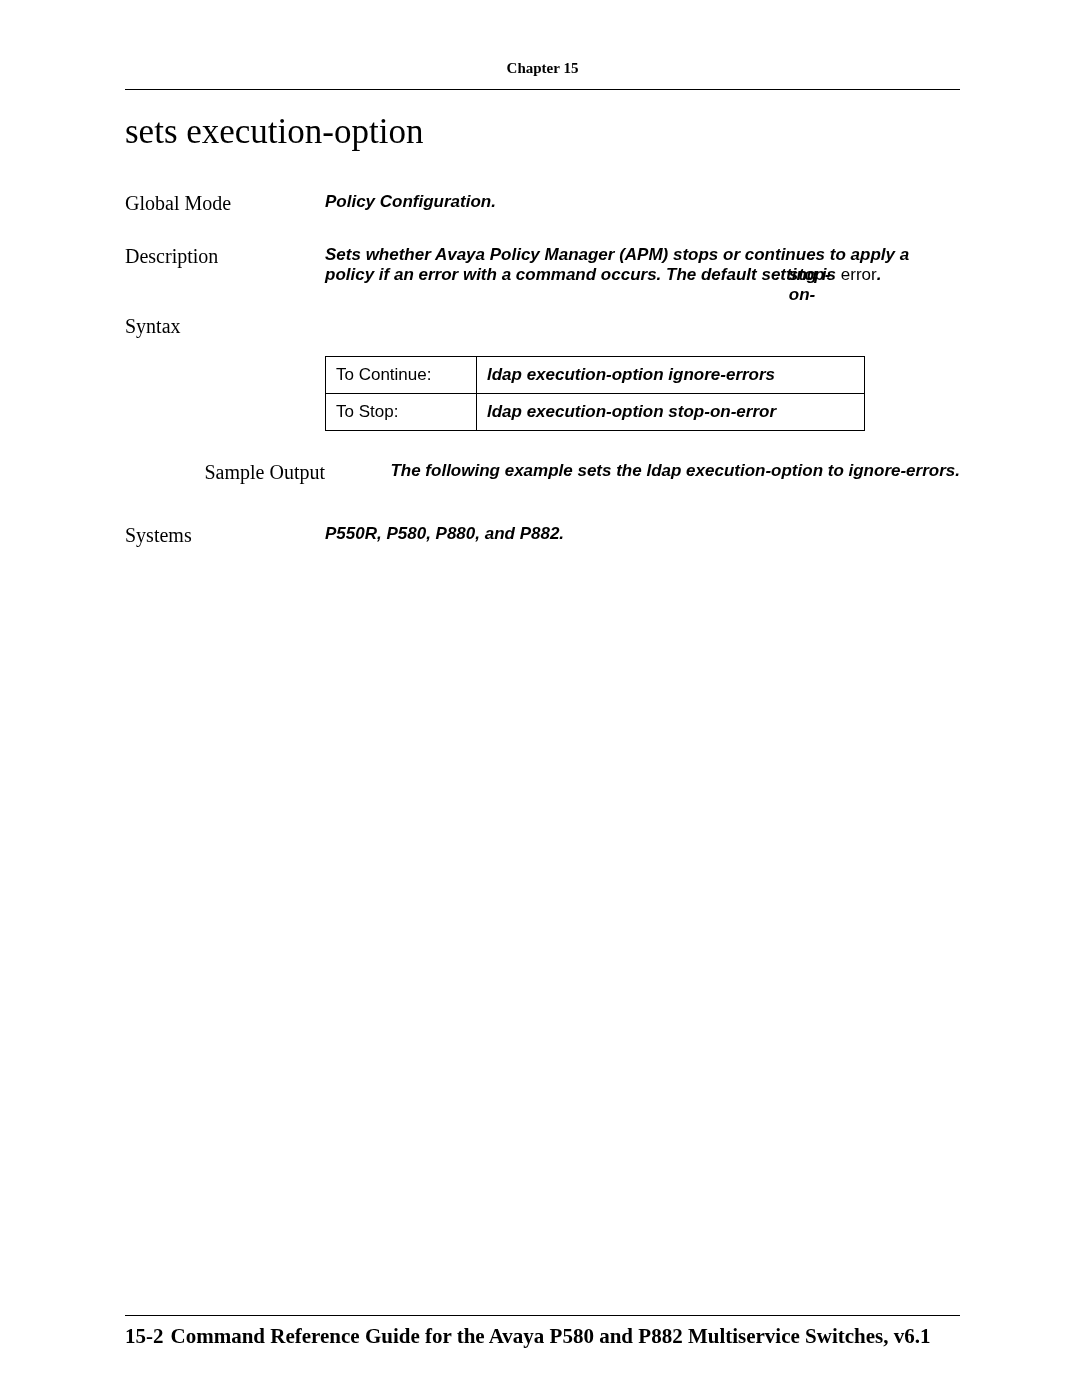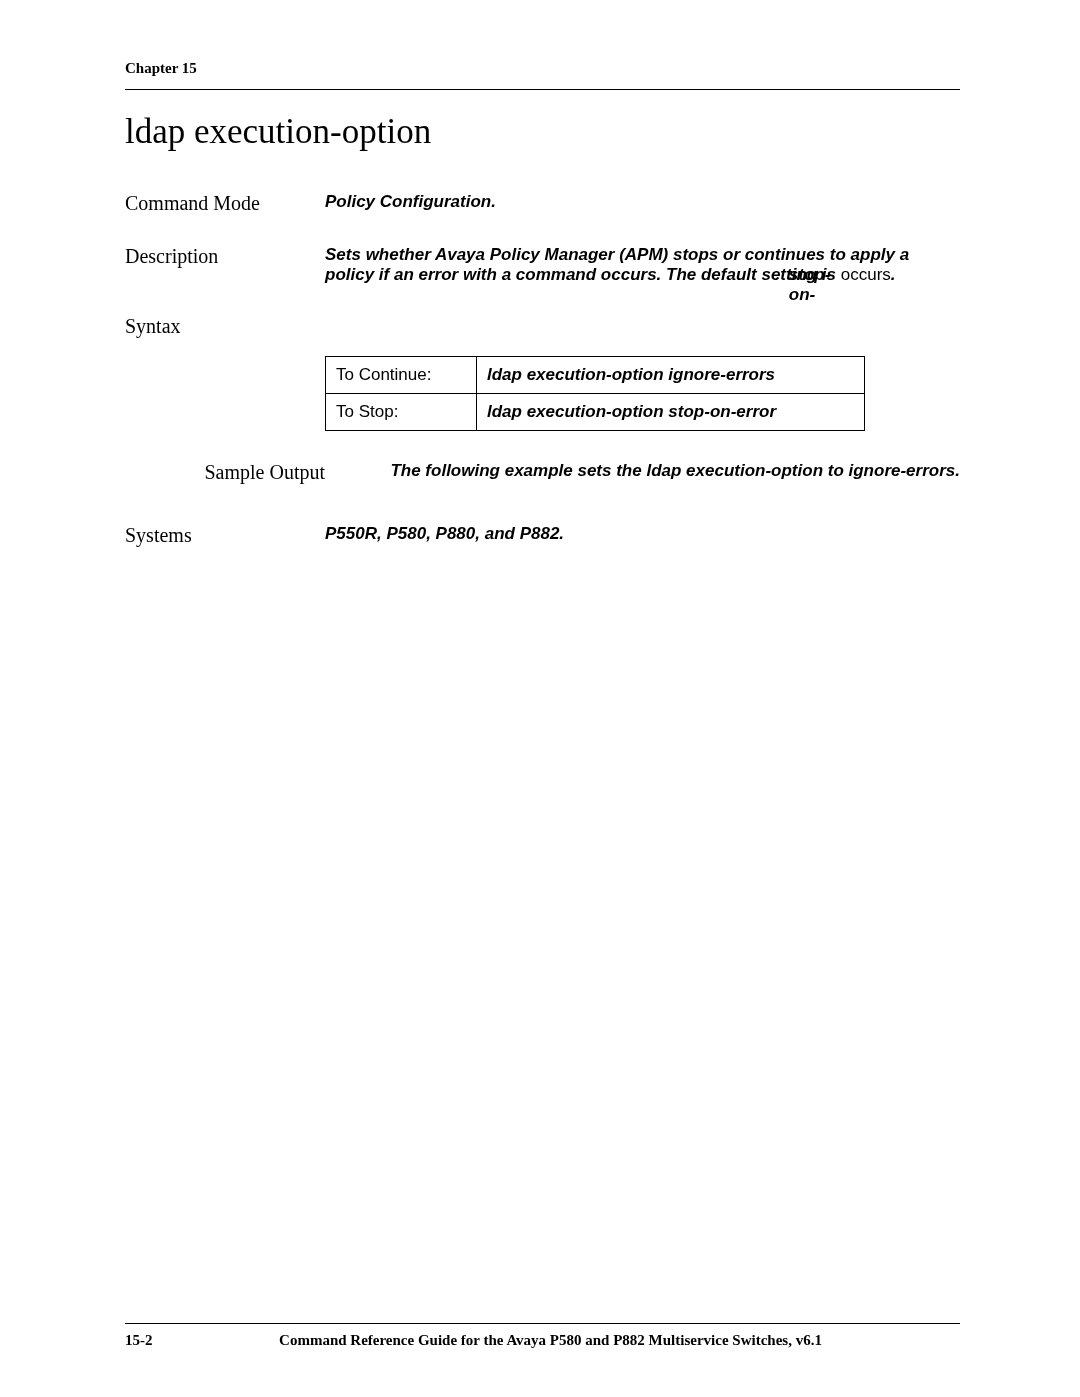--- a/index.html
+++ b/index.html
@@ -14,20 +14,21 @@
     height: 1397px;
     position: relative;
     box-sizing: border-box;
     padding: 60px 120px 50px 125px;
   }
   .chapter-header {
     font-family: "Times New Roman", Times, serif;
     font-weight: bold;
     font-size: 15px;
     margin-bottom: 12px;
+    text-align: center;
   }
   .top-rule {
     border: none;
     border-top: 1.5px solid #000;
     margin: 0 0 22px 0;
   }
   .page-title {
     font-family: "Times New Roman", Times, serif;
     font-weight: normal;
     font-size: 35px;
@@ -97,49 +98,49 @@
   }
   .footer-rule {
     border: none;
     border-top: 1.5px solid #000;
     margin: 0 0 8px 0;
   }
   .footer-line {
     display: flex;
     justify-content: space-between;
     font-family: "Times New Roman", Times, serif;
-    font-size: 15px;
+    font-size: 21px;
     font-weight: bold;
   }
   .footer-center {
     position: absolute;
     left: 16px;
     right: 0;
     text-align: center;
   }
 </style>
 </head>
 <body>
 
 <div class="page">
 
   <div class="chapter-header">Chapter 15</div>
   <hr class="top-rule">
 
-  <h1 class="page-title">ldap execution-option</h1>
+  <h1 class="page-title">sets execution-option</h1>
 
   <div class="row">
-    <div class="label-col">Command Mode</div>
+    <div class="label-col">Global Mode</div>
     <div class="value-col bold-italic">Policy Configuration.</div>
   </div>
 
   <div class="row">
     <div class="label-col">Description</div>
     <div class="value-col">
-      <span class="bold-italic">Sets whether Avaya Policy Manager (APM) stops or continues to apply a policy if an error with a command occurs. The default setting is </span><span style="position:relative;"><span class="bold-italic" style="position:absolute; left:-52px;">stop-on-</span></span><span class="desc-plain">occurs</span><span class="bold-italic">.</span>
+      <span class="bold-italic">Sets whether Avaya Policy Manager (APM) stops or continues to apply a policy if an error with a command occurs. The default setting is </span><span style="position:relative;"><span class="bold-italic" style="position:absolute; left:-52px;">stop-on-</span></span><span class="desc-plain">error</span><span class="bold-italic">.</span>
     </div>
   </div>
 
   <div class="row" style="margin-bottom:18px;">
     <div class="label-col">Syntax</div>
     <div class="value-col"></div>
   </div>
 
   <div class="row" style="margin-bottom:30px;">
     <div class="label-col"></div>

